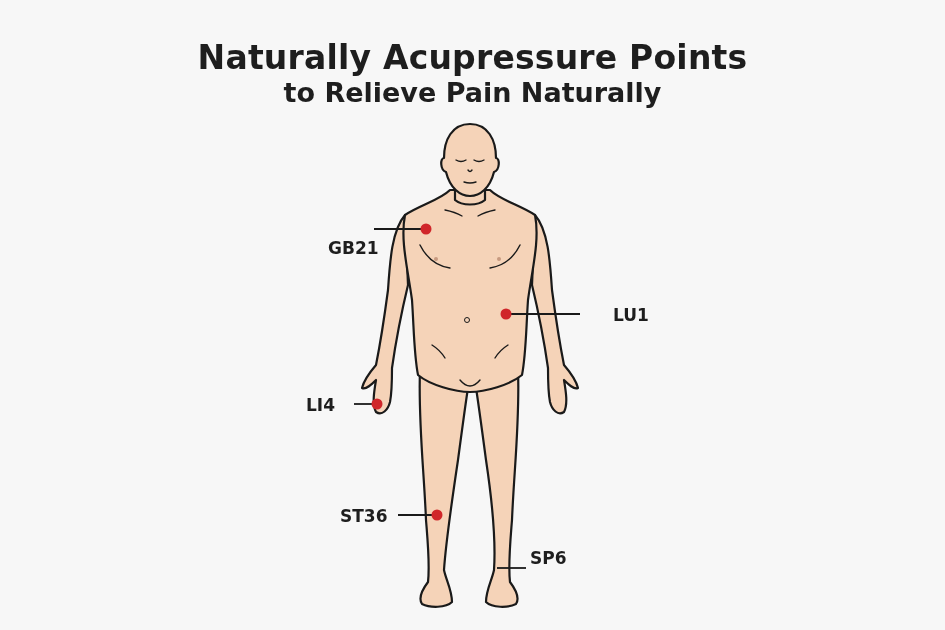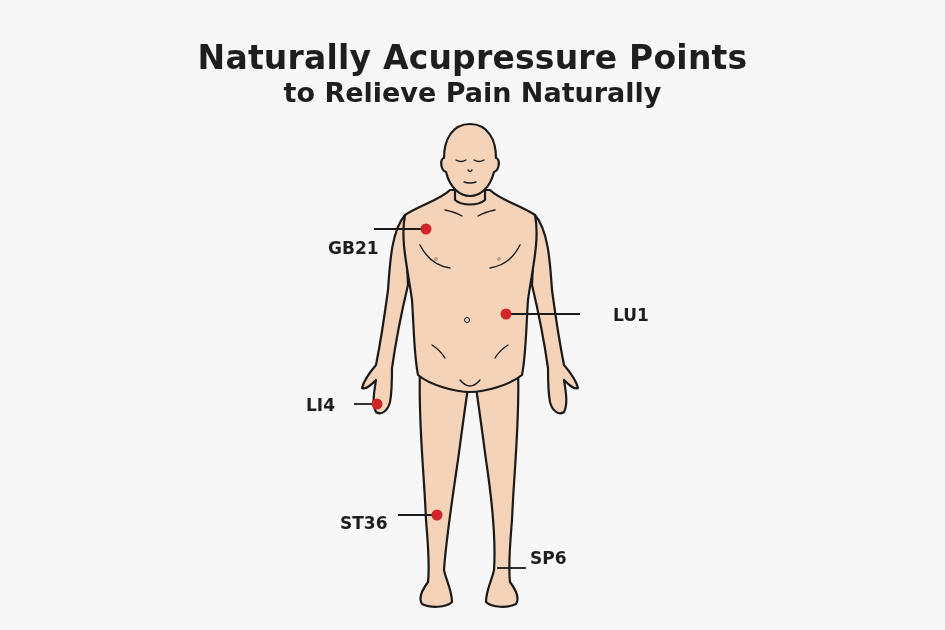--- a/index.html
+++ b/index.html
@@ -78,14 +78,14 @@
     <circle cx="426" cy="229" r="5.5"></circle>
     <circle cx="506" cy="314" r="5.5"></circle>
     <circle cx="377" cy="404" r="5.5"></circle>
     <circle cx="437" cy="515" r="5.5"></circle>
   </g>
 </svg>
 
 <div class="label" style="left:328px; top:220px;margin-top:18px;">GB21</div>
 <div class="label" style="left:585px; top:305px;margin-left:28px;">LU1</div>
 <div class="label" style="left:306px; top:395px;">LI4</div>
-<div class="label" style="left:340px; top:506px;margin-top:7px;">ST36</div>
+<div class="label" style="left:340px; top:506px;">ST36</div>
 <div class="label" style="left:530px; top:548px;">SP6</div>
 
 </body></html>

